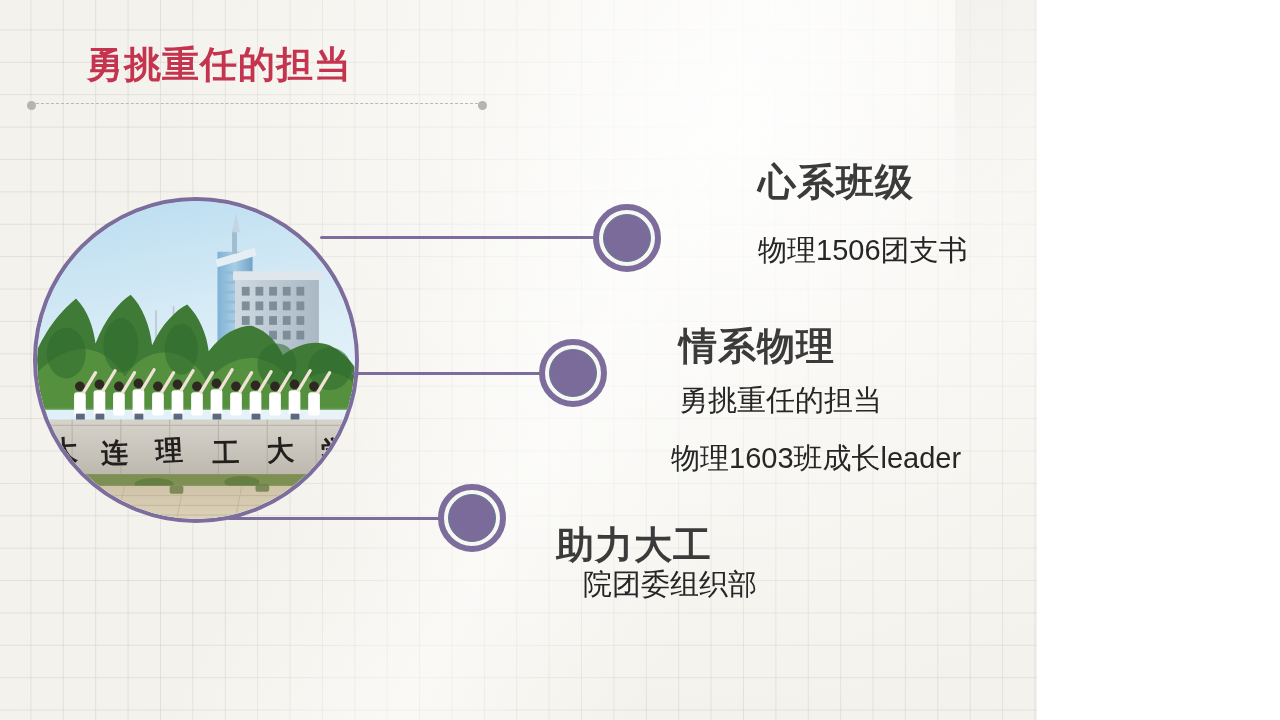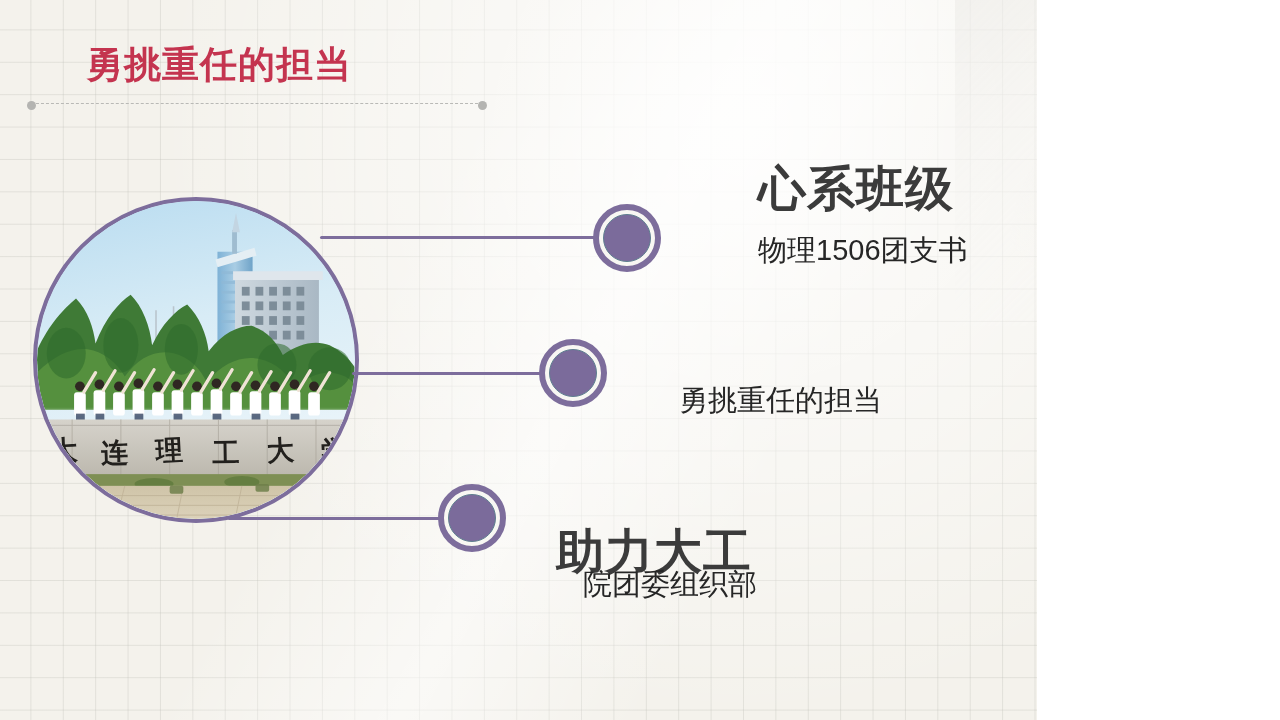--- a/index.html
+++ b/index.html
@@ -125,21 +125,21 @@
     bottom: 4px;
     border-radius: 50%;
     background: #7b6b9b;
     border: 1px solid #5f7f90;
     box-sizing: border-box;
   }
 
   
   .item-head {
     position: absolute;
-    font-size: 48px;
+    font-size: 38px;
     font-weight: bold;
     color: #3b3b3b;
     letter-spacing: 1px;
     white-space: nowrap;
   }
   .item-sub {
     position: absolute;
     font-size: 29px;
     font-weight: normal;
     color: #262626;
@@ -433,18 +433,20 @@
   <div class="connector" style="left:352px; top:372px; width:194px;"></div>
   <div class="connector" style="left:228px; top:517px; width:218px;"></div>
 
   <div class="node" style="left:593px; top:204px;"></div>
   <div class="node" style="left:539px; top:339px;"></div>
   <div class="node" style="left:438px; top:484px;"></div>
 
   <div class="item-head g1-head">心系班级</div>
   <div class="item-sub g1-sub1">物理1506团支书</div>
 
+  <div class="item-head g2-head">情系物理</div>
   <div class="item-sub g2-sub1">勇挑重任的担当</div>
+  <div class="item-sub g2-sub2">物理1603班成长leader</div>
 
   <div class="item-head g3-head">助力大工</div>
   <div class="item-sub g3-sub1">院团委组织部</div>
 
 </div>
 
 </body></html>

